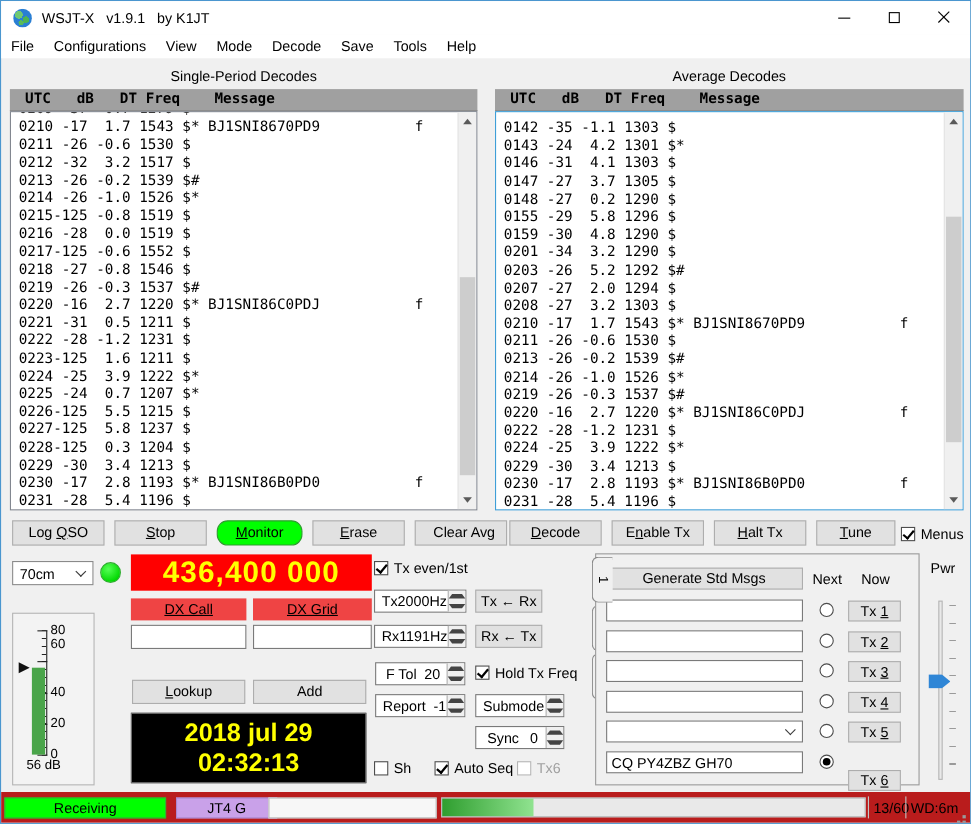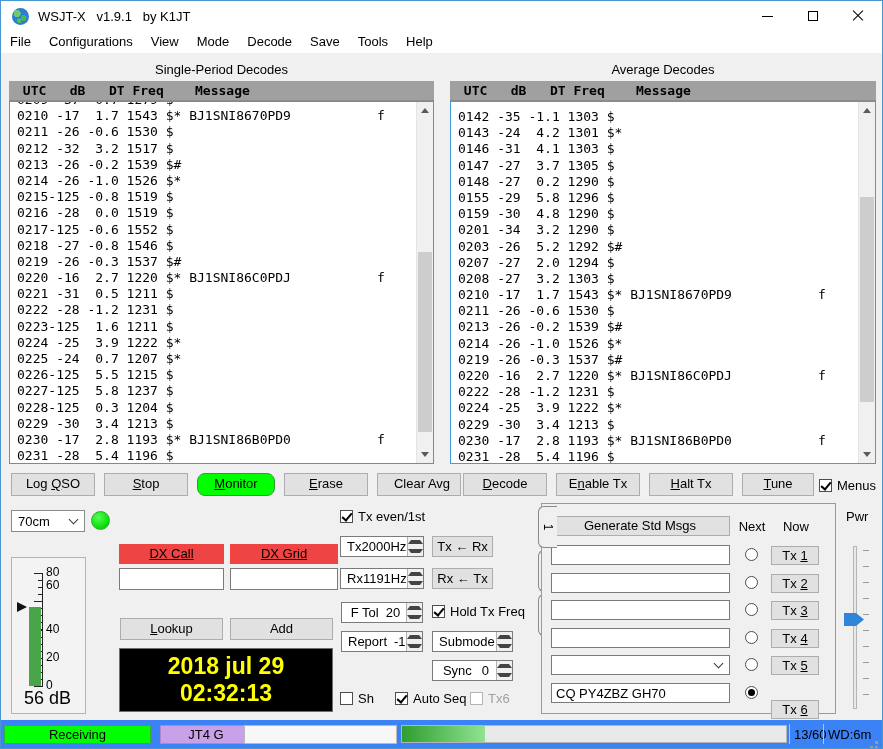--- a/index.html
+++ b/index.html
@@ -80,21 +80,21 @@
   
   .meter{position:absolute;left:10px;top:556px;width:75px;height:157px;border:1px solid #b4b4b4;background:#f3f3f3;}
   .meter .axis{position:absolute;left:30px;top:15px;width:1px;height:114px;background:#222;}
   .meter .minors{position:absolute;left:26px;top:15px;width:4px;height:114px;
     background:repeating-linear-gradient(to bottom,#222 0 1px,rgba(0,0,0,0) 1px 7.06px);}
   .meter .mtick{position:absolute;left:22px;width:9px;height:1px;background:#222;}
   .meter .mlabel{position:absolute;left:34px;font-size:12px;}
   .meter-bar{position:absolute;left:17px;width:12px;background:#4aa54a;}
   .meter-pointer{position:absolute;left:5px;width:0;height:0;
     border-top:5px solid transparent;border-bottom:5px solid transparent;border-left:10px solid #111;}
-  .meter-db{position:absolute;left:12px;top:130px;font-size:18px;}
+  .meter-db{position:absolute;left:12px;top:130px;font-size:12px;}
   
   .spin{position:absolute;height:21px;background:#fff;border:1px solid #7a7a7a;display:flex;align-items:center;
     padding:0 19px 0 6px;font-size:13px;}
   .spin .inner{flex:1;display:flex;align-items:center;}
   .spin .inner.spread{justify-content:space-between;}
   .spin .inner.center{justify-content:center;gap:7px;}
   .spin-btns{position:absolute;right:0;top:0;bottom:0;width:16px;border-left:1px solid #b2b2b2;
     display:flex;flex-direction:column;background:#f0f0f0;}
   .spin-btns div{flex:1;display:flex;align-items:center;justify-content:center;}
   .tri-up-s{width:0;height:0;border-left:3.5px solid transparent;border-right:3.5px solid transparent;border-bottom:4px solid #444;}
@@ -116,21 +116,21 @@
   .msgcombo .chev{margin-top:-3px;}
   .txbtn{position:absolute;left:229px;width:48px;height:19px;line-height:17px;}
   
   .pwr-label{position:absolute;left:845px;top:508px;font-size:13px;}
   .pwr-track{position:absolute;left:852px;top:545px;width:4px;height:163px;background:#e9e9e9;border:1px solid #b5b5b5;}
   .pwr-ticks{position:absolute;left:862px;top:549px;width:6px;height:160px;
     background:repeating-linear-gradient(to bottom,#9a9a9a 0 1px,rgba(0,0,0,0) 1px 16px);}
   .pwr-handle{position:absolute;left:843px;top:612px;width:20px;height:13px;background:#2f86d6;
     clip-path:polygon(0 0,60% 0,100% 50%,60% 100%,0 100%);}
   
-  .statusbar{position:absolute;left:0;bottom:0;width:100%;height:28px;background:#3b82f6;}
+  .statusbar{position:absolute;left:0;bottom:0;width:100%;height:28px;background:#b91c1c;}
   .badge{position:absolute;top:5px;height:19px;line-height:17px;text-align:center;font-size:13px;}
   .badge.rx{left:3px;width:147px;background:#00ff00;border:1px solid #35b035;}
   .badge.mode{left:159px;width:92px;background:#c9a1e9;border:1px solid #ab87cf;}
   .badge.empty{left:243px;width:153px;background:#f7f7f7;border:1px solid #b9b9b9;}
   .progress{position:absolute;left:400px;top:5px;width:386px;height:18px;background:#e9e9e9;border:1px solid #b5b5b5;}
   .progress-fill{height:100%;background:linear-gradient(90deg,#2f9e2f,#90e390);}
   .status-sep{position:absolute;top:4px;width:1px;height:20px;background:#c2c2c2;}
   .status-text{position:absolute;top:7px;font-size:13px;}
   .grip{position:absolute;right:4px;bottom:4px;width:3px;height:3px;background:#9a9a9a;
     box-shadow:-5px 5px 0 #9a9a9a, 0 5px 0 #9a9a9a, -10px 10px 0 #9a9a9a, -5px 10px 0 #9a9a9a, 0 10px 0 #9a9a9a;}
@@ -193,37 +193,38 @@
         </div>
       <div class="thumb" style="top:95px;height:205px;"></div>
       <div class="scroll-arrow down">
           <div class="tri-down"></div>
         </div>
     </div>
   </div>
 
   <div class="btn" style="left:10px;width:84px;">Log <u>Q</u>SO</div>
   <div class="btn" style="left:103px;width:84px;"><u>S</u>top</div>
-  <div class="btn monitor" style="left:196px;width:78px;border-radius:8px;"><u>M</u>onitor</div>
+  <div class="btn monitor" style="left:196px;width:78px;"><u>M</u>onitor</div>
   <div class="btn" style="left:283px;width:84px;"><u>E</u>rase</div>
   <div class="btn" style="left:376px;width:84px;padding-left:6px;">Clear Avg</div>
   <div class="btn" style="left:462px;width:84px;"><u>D</u>ecode</div>
   <div class="btn" style="left:555px;width:84px;">E<u>n</u>able Tx</div>
   <div class="btn" style="left:648px;width:84px;"><u>H</u>alt Tx</div>
   <div class="btn" style="left:741px;width:72px;"><u>T</u>une</div>
   <div class="cbrow" style="left:818px;top:477px;">
     <div class="cb on"></div>
     <span>Menus</span>
   </div>
 
   <div class="band-combo">
     <span>70cm</span>
     <div class="chev"></div>
   </div>
   <div class="led"></div>
+  <div class="freq">436,400 000</div>
 
   <div class="meter">
     <div class="minors"></div>
     <div class="axis"></div>
     <div>
         <div class="mtick" style="top: 15px;"></div>
         <div class="mlabel" style="top: 7px;">80</div>
         <div class="mtick" style="top: 43.25px;"></div>
         <div class="mlabel" style="top: 20px;">60</div>
         <div class="mtick" style="top: 71.5px;"></div>

